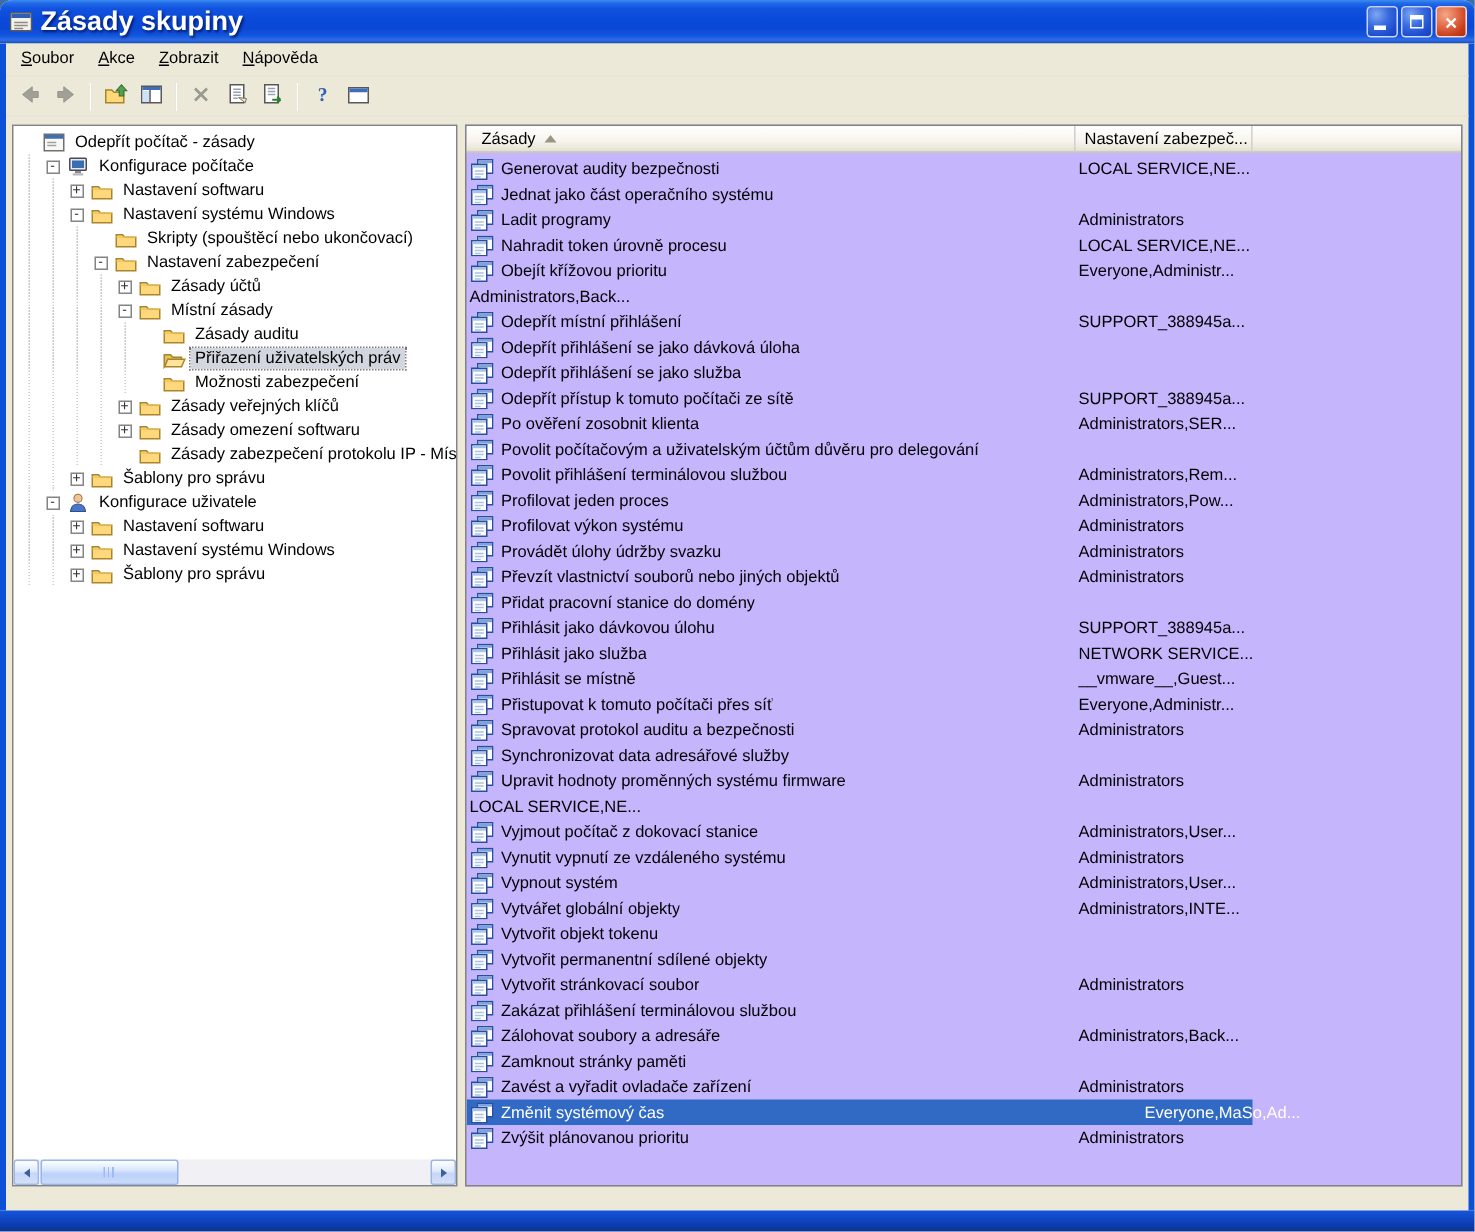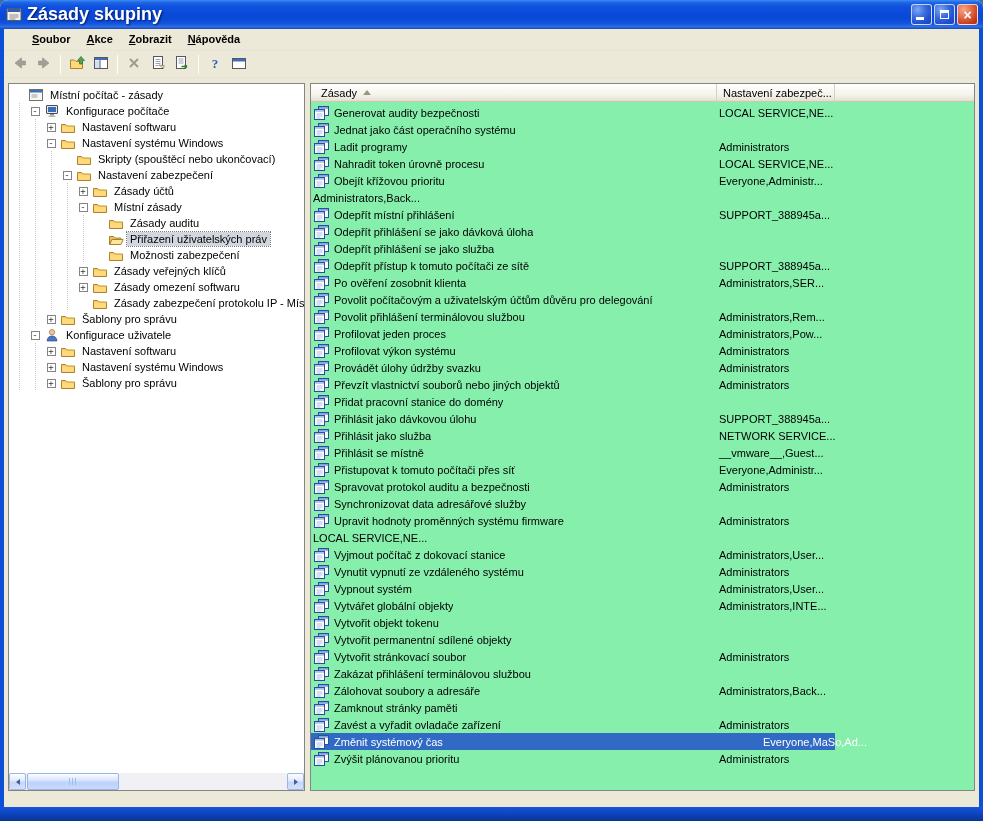--- a/index.html
+++ b/index.html
@@ -18,31 +18,31 @@
   .wbtn.close{background:radial-gradient(circle at 30% 25%,#F4A888,#E06A48 42%,#C83C18 75%,#A82E10);}
   .glyph-min{position:absolute;left:4px;bottom:4px;width:8px;height:3px;background:#fff;}
   .glyph-max{width:9px;height:9px;border:1px solid #fff;border-top:3px solid #fff;}
   .glyph-close{font-size:14px;font-weight:bold;line-height:1;}
 
   .frame{flex:1;display:flex;flex-direction:column;min-height:0;background:#ECE9D8;
     border-left:4px solid #0D50D8;border-right:4px solid #0D50D8;}
   .bottomedge{height:14px;flex:none;background:linear-gradient(180deg,#1655DE,#0C3FB4 60%,#0A3590);}
 
   
-  .menubar{height:22px;flex:none;display:flex;align-items:center;padding-left:20px;border-bottom:1px solid #E6E3D4;font-weight:bold;}
+  .menubar{height:22px;flex:none;display:flex;align-items:center;padding-left:2px;border-bottom:1px solid #E6E3D4;}
   .menu-item{padding:3px 8px 4px;cursor:default;}
   .toolbar{height:27px;flex:none;display:flex;align-items:center;padding:1px 4px;border-bottom:1px solid #E6E3D4;}
   .tb-btn{width:24px;height:23px;background:transparent;border:none;padding:0;display:flex;align-items:center;justify-content:center;}
   .tb-sep{width:1px;height:19px;background:#B2AE9E;border-right:1px solid #FFF;margin:0 4px;flex:none;}
 
   
   .content{flex:1;display:flex;min-height:0;padding:5px 4px 16px 4px;}
   .tree-panel{width:297px;flex:none;background:#fff;border:1px solid #848484;display:flex;flex-direction:column;min-height:0;}
   .splitter{width:5px;flex:none;}
-  .list-panel{flex:1;background:#86efac;border:1px solid #848484;display:flex;flex-direction:column;min-height:0;overflow:hidden;}
+  .list-panel{flex:1;background:#c4b5fd;border:1px solid #848484;display:flex;flex-direction:column;min-height:0;overflow:hidden;}
 
   
   .tree-scroll{flex:1;overflow:hidden;padding:3px 0 0 2px;}
   .trow{display:flex;align-items:center;height:16px;white-space:nowrap;}
   .tind{width:16px;height:16px;flex:none;background-image:repeating-linear-gradient(180deg,#C9C9C9 0 1px,transparent 1px 2px);
     background-size:1px 16px;background-repeat:no-repeat;background-position:8px 0;}
   .tcell{width:16px;height:16px;flex:none;display:flex;align-items:center;justify-content:center;}
   .texp{width:9px;height:9px;border:1px solid #848484;background:#fff;display:flex;align-items:center;justify-content:center;
     font:9px/7px "DejaVu Sans Mono",monospace;color:#333;cursor:default;}
   .ticon{width:17px;height:14px;flex:none;display:flex;align-items:center;justify-content:center;margin-right:3px;}
@@ -174,21 +174,21 @@
         <div class="tree-scroll">
             <div class="trow">
               <span class="tcell"></span>
               <span class="ticon">
                 <svg width="16" height="14" viewBox="0 0 16 14">
                   <rect x="1.5" y="1.5" width="13" height="11" fill="#F8F8F4" stroke="#707070"></rect>
                   <rect x="2" y="2" width="12" height="2.5" fill="#3E6EB8"></rect>
                   <path d="M3.5 7 h6 M3.5 9 h6" stroke="#A0A0A0"></path>
                 </svg>
               </span>
-              <span class="tlabel">Místní počítač - zásady</span>
+              <span class="tlabel">Odepřít počítač - zásady</span>
             </div>
             <div class="trow">
               <span class="tind"></span>
               <span class="tcell">
                 <span class="texp">-</span>
               </span>
               <span class="ticon">
                 <svg width="16" height="14" viewBox="0 0 16 14">
                   <rect x="2.5" y="1.5" width="11" height="8" rx="0.5" fill="#E4EBF6" stroke="#4A4A52"></rect>
                   <rect x="4" y="3" width="8" height="5" fill="#3A6EB4"></rect>

